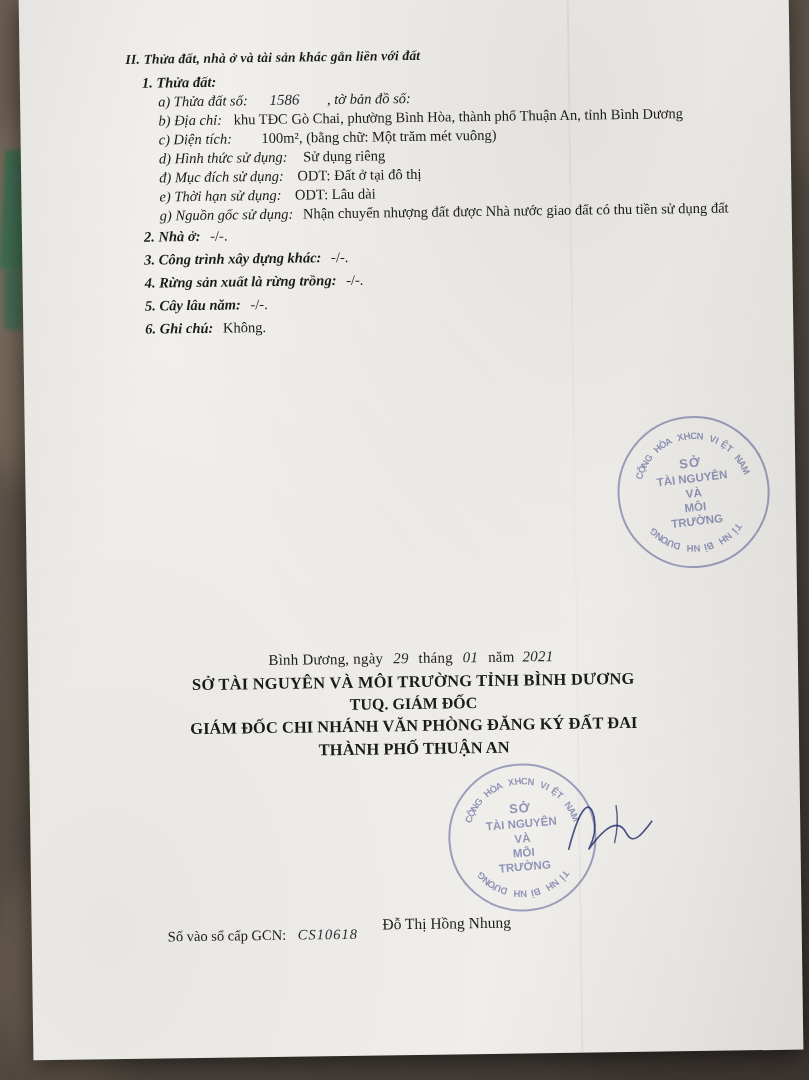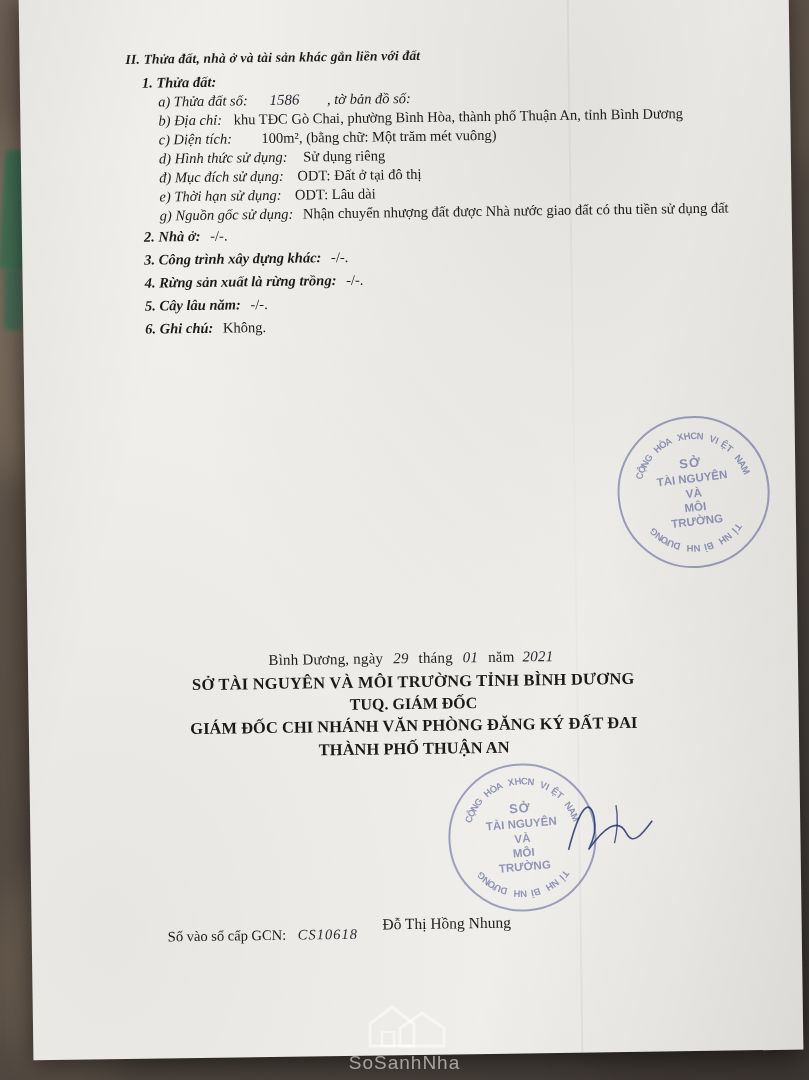--- a/index.html
+++ b/index.html
@@ -338,21 +338,13 @@
       </div>
 
       <div class="gcn">
         <span>Số vào sổ cấp GCN:</span>
         <span class="hw hwnum" style="margin-left:8px;">CS10618</span>
       </div>
 
     </div>
   </div>
 
-  <div class="watermark">
-    <svg width="150" height="52" viewBox="0 0 150 52">
-      <path d="M40,46 L40,24 L62,7 L84,24 L84,46 Z" fill="none" stroke="rgba(255,255,255,.5)" stroke-width="3"></path>
-      <path d="M70,46 L70,28 L92,13 L114,28 L114,46 Z" fill="none" stroke="rgba(255,255,255,.5)" stroke-width="3"></path>
-      <rect x="52" y="32" width="12" height="14" fill="none" stroke="rgba(255,255,255,.5)" stroke-width="2.5"></rect>
-    </svg>
-    <div class="wm-text">SoSanhNha</div>
-  </div>
 </div>
 
 </body></html>

